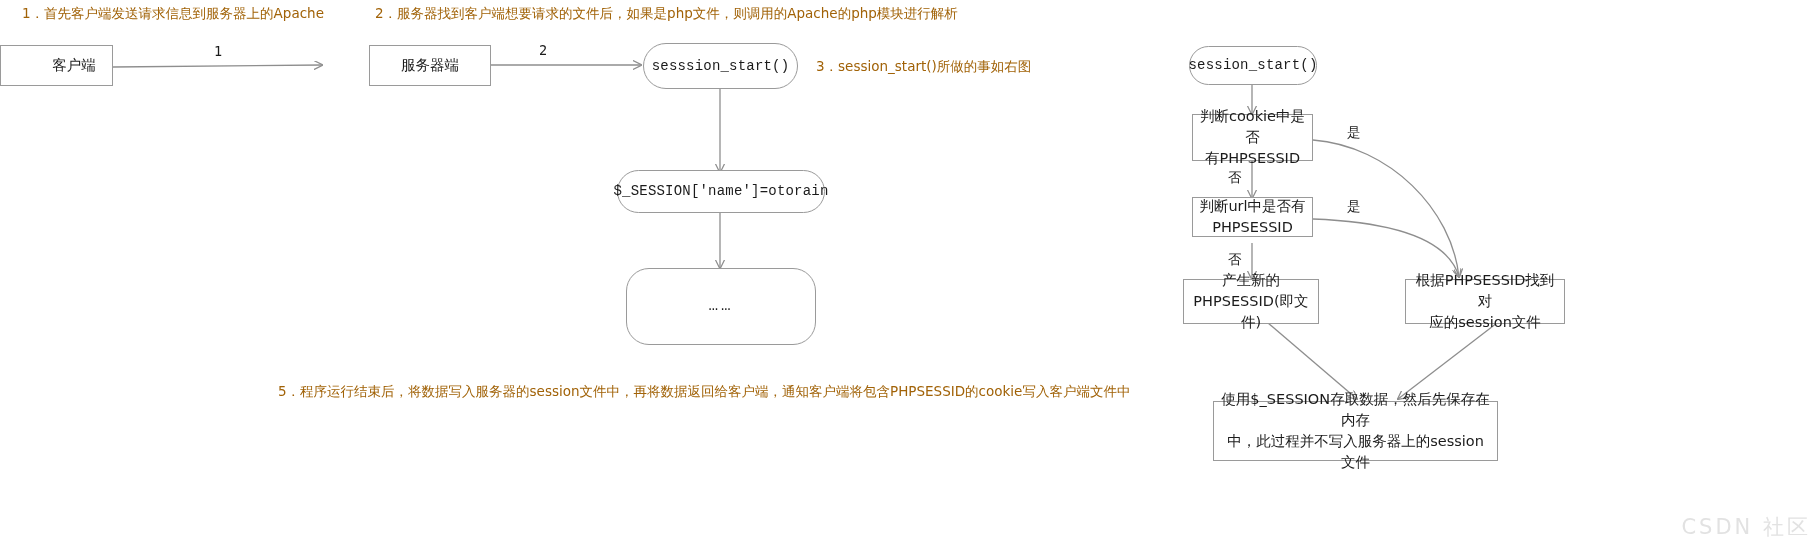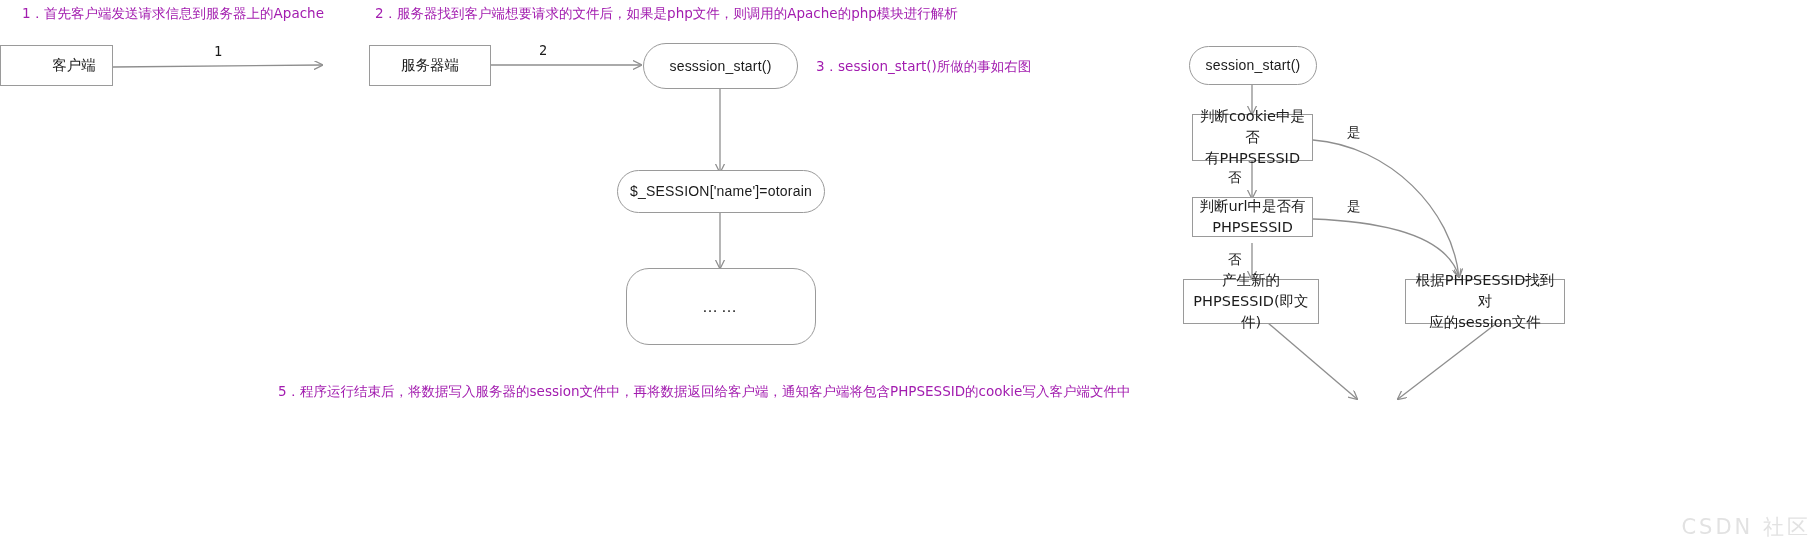--- a/index.html
+++ b/index.html
@@ -17,27 +17,27 @@
     background:#ffffff;
     box-sizing:border-box;
     display:flex;align-items:center;justify-content:center;
     text-align:center;
     font-size:14.5px;
     line-height:1.45;
     padding:2px 6px;
     white-space:pre-line;
     color:#1b1b1b;
   }
-  .node.mono{font-family:Liberation Sans, sans-serif;font-size:14px;letter-spacing:.2px;border-radius:23px;}
+  .node.mono{font-family:Liberation Mono, monospace;font-size:14px;letter-spacing:.2px;border-radius:23px;}
 
   .note{
     position:absolute;
     font-size:13.5px;
     line-height:1.4;
-    color:#a21caf;
+    color:#a16207;
     white-space:nowrap;
   }
   .edge-label{
     position:absolute;
     font-size:13.5px;
     color:#1b1b1b;
     white-space:nowrap;
   }
   .edge-label.mono{font-family:"DejaVu Sans Mono","Liberation Mono",monospace;}
 
@@ -126,20 +126,24 @@
   <div class="node" style="left:1183px;top:279px;width:136px;height:45px;justify-content:flex-end;">
     <span>产生新的
 PHPSESSID(即文件)</span>
   </div>
 
   <div class="node" style="left:1405px;top:279px;width:160px;height:45px;">
     <span>根据PHPSESSID找到对
 应的session文件</span>
   </div>
 
+  <div class="node" style="left:1213px;top:401px;width:285px;height:60px;">
+    <span>使用$_SESSION存取数据，然后先保存在内存
+中，此过程并不写入服务器上的session文件</span>
+  </div>
 
   <div class="edge-label" style="left:1347px;top:124px;">
     <span>是</span>
   </div>
   <div class="edge-label" style="left:1228px;top:169px;">
     <span>否</span>
   </div>
   <div class="edge-label" style="left:1347px;top:198px;">
     <span>是</span>
   </div>

